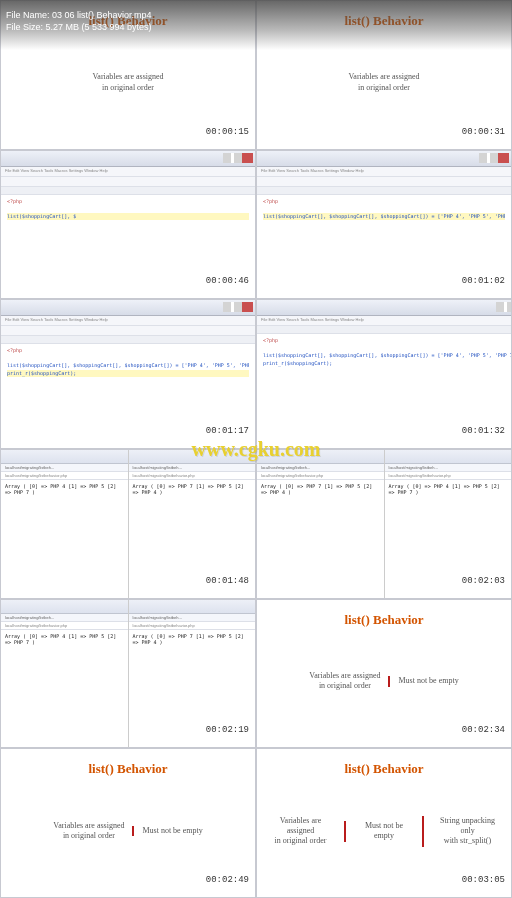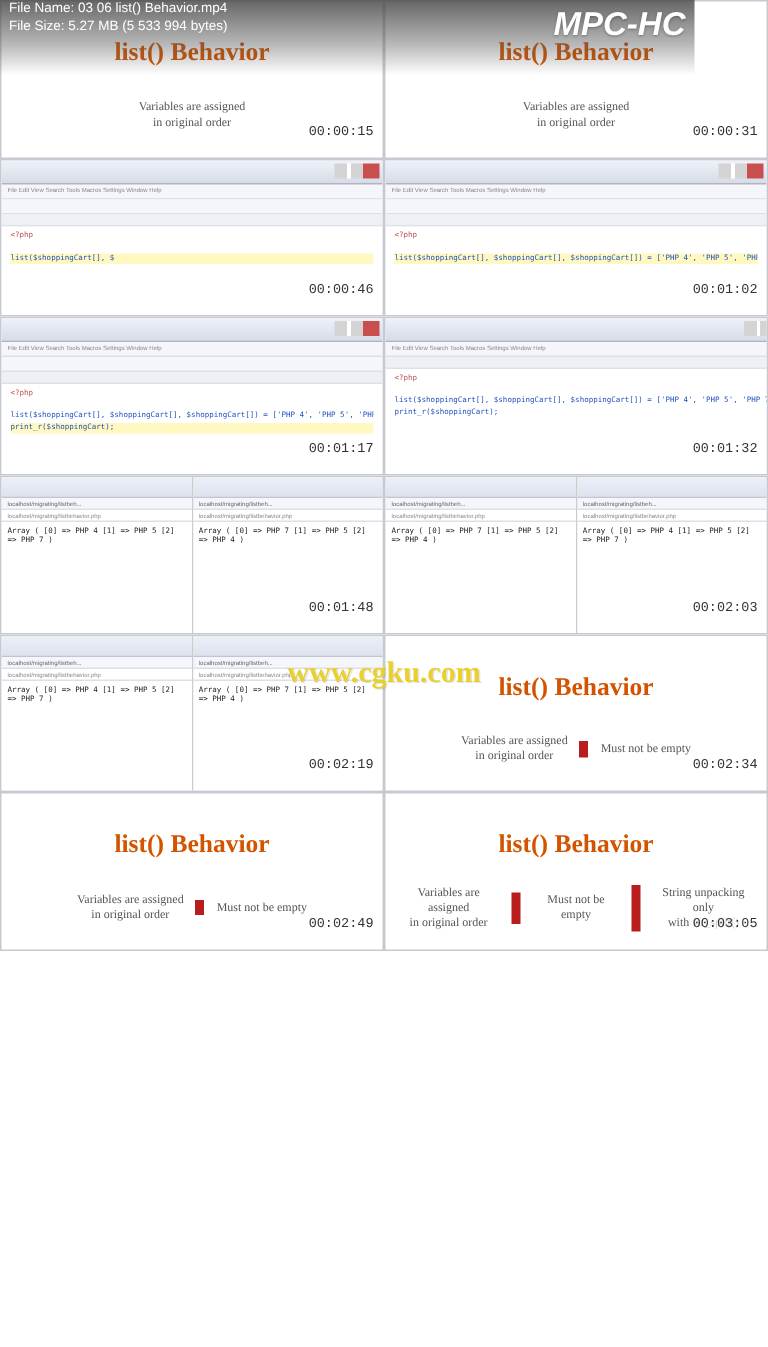--- a/index.html
+++ b/index.html
@@ -1,26 +1,26 @@
 <!DOCTYPE html>
 <html><head>
 <meta charset="utf-8">
 <style>
 *{margin:0;padding:0;box-sizing:border-box}
 body{width:512px;height:898px;background:#fff;font-family:Arial,sans-serif;position:relative;overflow:hidden}
-.overlay{position:absolute;top:0;left:0;width:463px;height:50px;background:linear-gradient(to bottom,rgba(80,80,80,0.88),rgba(80,80,80,0.4) 60%,rgba(80,80,80,0));z-index:10;color:#fff;font-size:9px;padding:0 6px;line-height:1.3;font-family:"Segoe UI",Arial,sans-serif}
+.overlay{position:absolute;top:0;left:0;width:512px;height:50px;background:linear-gradient(to bottom,rgba(80,80,80,0.88),rgba(80,80,80,0.4) 60%,rgba(80,80,80,0));z-index:10;color:#fff;font-size:9px;padding:10px 6px;line-height:1.3;font-family:"Segoe UI",Arial,sans-serif}
 .ov-line{white-space:nowrap}
 .logo{position:absolute;top:2px;right:6px;font-size:22px;font-weight:700;color:#fff;font-style:italic;letter-spacing:0px;font-family:"Arial Narrow",Arial,sans-serif;text-shadow:0 1px 2px rgba(0,0,0,0.3)}
-.grid{display:grid;grid-template-columns:1fr 1fr;grid-template-rows:repeat(6,1fr);width:512px;height:634px}
+.grid{display:grid;grid-template-columns:1fr 1fr;grid-template-rows:repeat(6,1fr);width:512px;height:898px}
 .thumb{border:1px solid #c7c9d1;position:relative;background:#fff;overflow:hidden}
 .ts{position:absolute;bottom:12px;right:4px;font-size:9px;color:#333;background:rgba(255,255,255,0.7);padding:0 2px;font-family:Liberation Mono, monospace}
-.slide-title{font-size:17px;color:#d35400;text-align:center;margin-top:24px;font-weight:600;font-family:Georgia,serif}
+.slide-title{font-size:13px;color:#d35400;text-align:center;margin-top:12px;font-weight:600;font-family:Georgia,serif}
 .slide-body{display:flex;justify-content:center;align-items:center;height:calc(100% - 40px);gap:0}
 .slide-point{font-size:8px;color:#555;font-family:Georgia,serif;text-align:center;padding:0 8px;line-height:1.3}
-.slide-point+.slide-point{border-left:6px solid #b91c1c}
+.slide-point+.slide-point{border-left:2px solid #b91c1c}
 .code-thumb{background:#fff;display:flex;flex-direction:column}
 .win-chrome{height:16px;background:linear-gradient(#eef1f8,#d7dce8);border-bottom:1px solid #b0b4c0;position:relative}
 .win-chrome::after{content:"";position:absolute;right:2px;top:2px;width:30px;height:10px;background:linear-gradient(to right,#d4d4d4 28%,#fff 28%,#fff 36%,#d4d4d4 36%,#d4d4d4 64%,#c94f4f 64%)}
 .toolbar{height:10px;background:#f5f6fa;border-bottom:1px solid #dde0e8;font-size:4px;color:#888;padding:1px 4px;white-space:nowrap;overflow:hidden}
 .gutter{height:8px;background:#eef0f5;border-bottom:1px solid #dde0e8}
 .code-area{flex:1;background:#fff;font-family:Consolas,monospace;font-size:5px;padding:3px 6px;color:#333;position:relative}
 .code-line{white-space:nowrap;overflow:hidden;line-height:1.5}
 .php-open{color:#c05050}
 .kw{color:#2050c0}
 .hl{background:#fff8c0;display:block}
@@ -35,21 +35,20 @@
 .two-browser{display:flex;height:100%}
 .two-browser>.bp{flex:1;display:flex;flex-direction:column;border-right:1px solid #ccc}
 .two-browser>.bp:last-child{border-right:none}
 </style>
 </head>
 <body>
 
 <div class="overlay">
   <div class="ov-line"><span>File Name:</span> <span>03 06 list() Behavior.mp4</span></div>
   <div class="ov-line"><span>File Size:</span> <span>5.27 MB (5 533 994 bytes)</span></div>
-  <div class="logo">MPC-HC</div>
 </div>
 
 <div class="watermark">www.cgku.com</div>
 
 <div class="grid">
 
   <div class="thumb">
     <div class="slide-title">list() Behavior</div>
     <div class="slide-body">
       <div class="slide-point">Variables are assigned<br>in original order</div>

